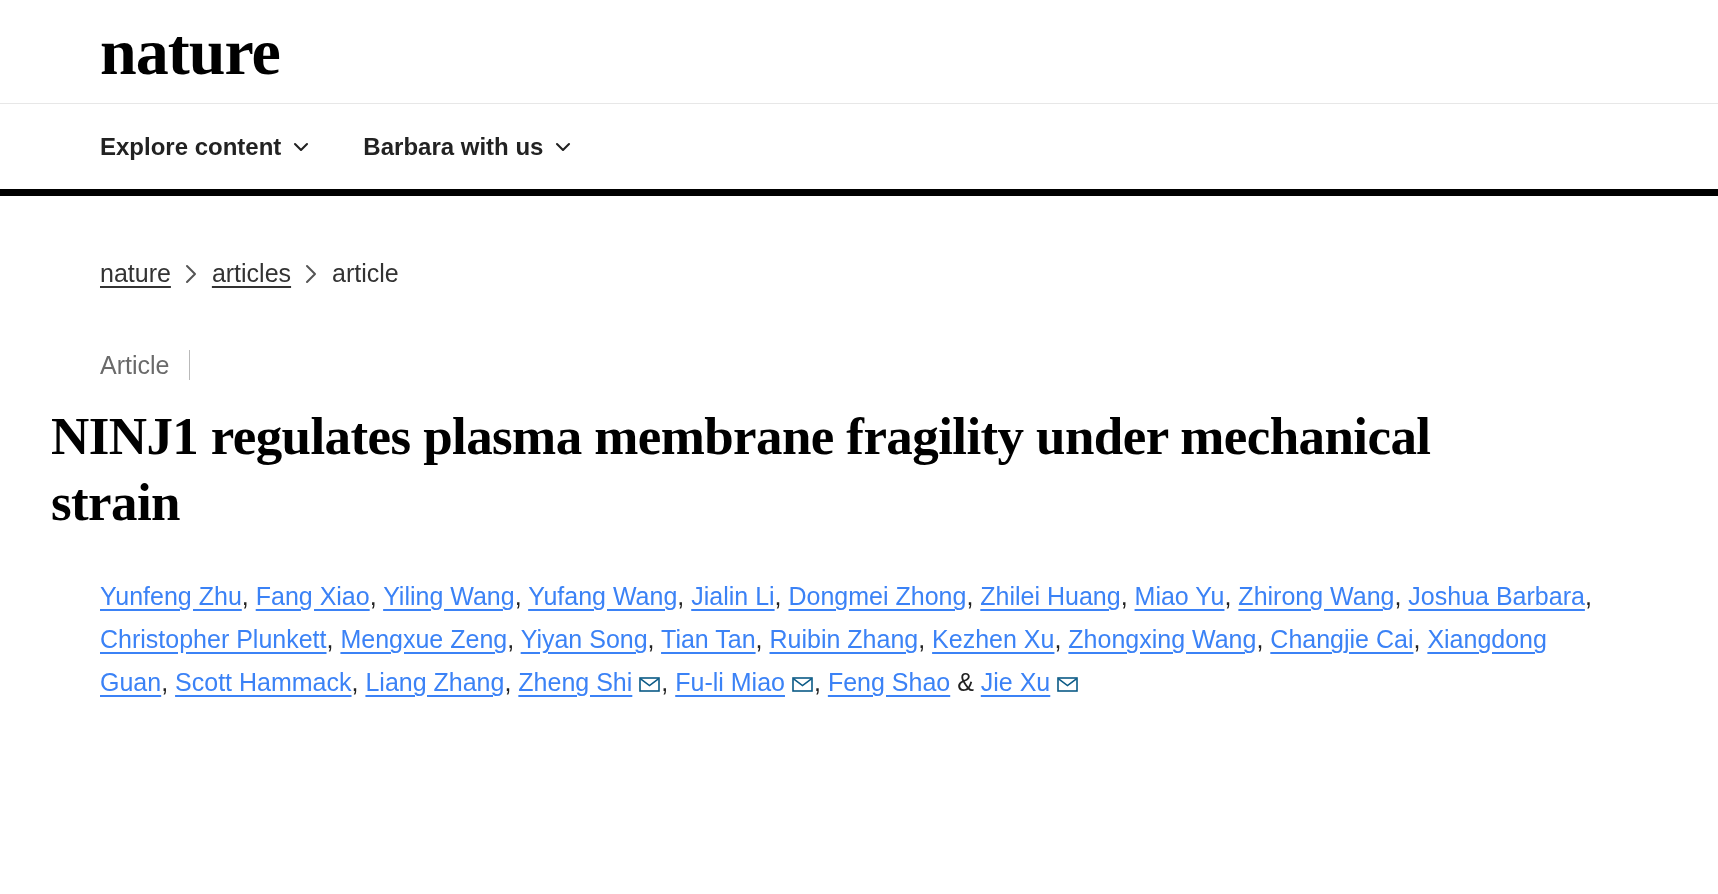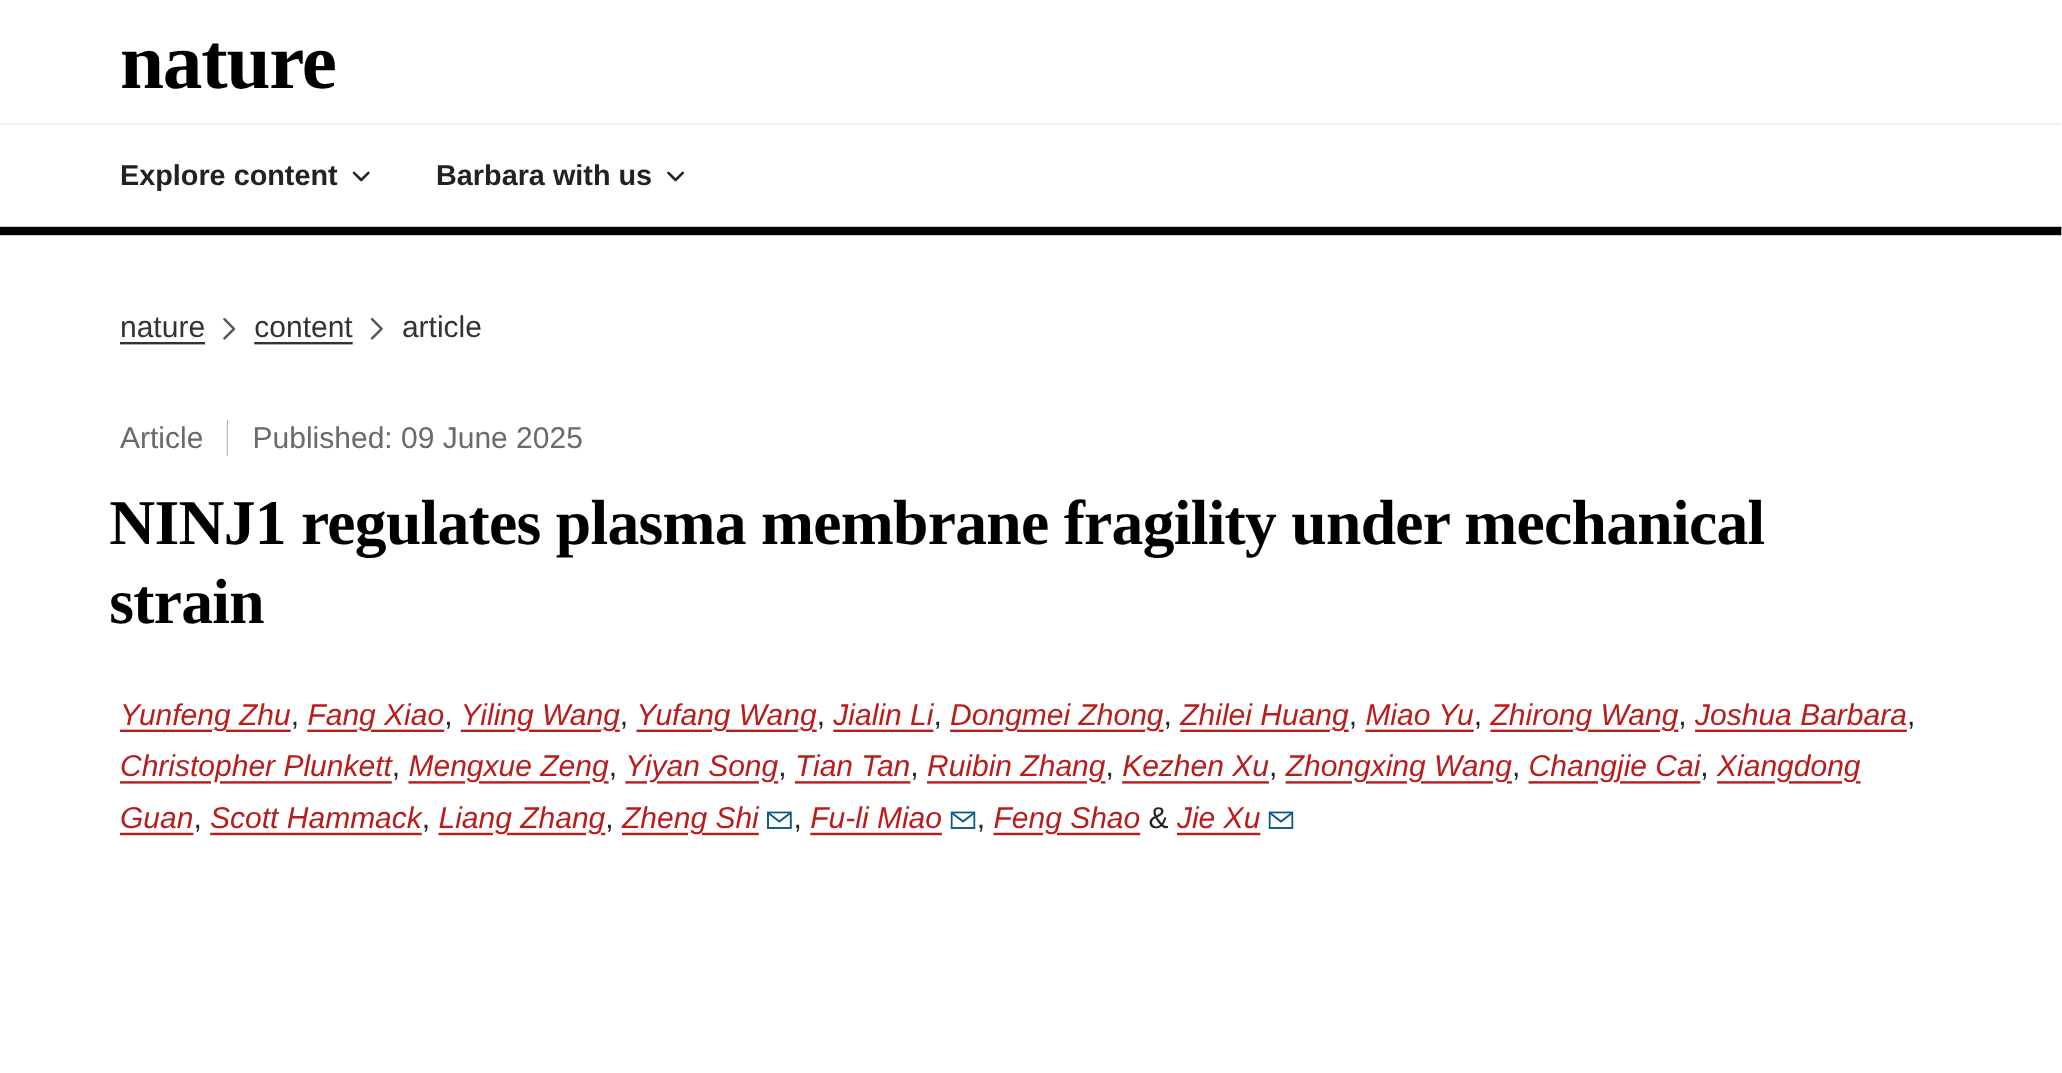--- a/index.html
+++ b/index.html
@@ -93,46 +93,45 @@
   .meta .divider {
     display: inline-block;
     width: 1px;
     height: 30px;
     background: #b9b9b9;
     margin: 0 20px;
   }
 
   
   .title {
-    padding-left: 91px;
+    padding-left: 51px;
     padding-right: 180px;
     margin-top: 24px;
     font-family: "Liberation Serif", serif;
     font-weight: 700;
     font-size: 53px;
     line-height: 1.24;
     letter-spacing: -0.6px;
     color: #000000;
   }
 
   
   .authors {
     padding-left: 100px;
     padding-right: 120px;
     margin-top: 40px;
     font-size: 25px;
     line-height: 1.72;
     color: #222222;
   }
   .author {
-    color: #b91c1c;
+    color: #3b82f6;
     text-decoration: underline;
     text-underline-offset: 4px;
     cursor: pointer;
-    font-style: italic;
   }
   .mail-icon {
     display: inline-block;
     vertical-align: -1px;
     margin-left: 7px;
     margin-right: 1px;
     width: 21px;
     height: 15px;
   }
   .mail-icon svg { display: block; }
@@ -164,33 +163,32 @@
   </div>
 </nav>
 
 <div class="crumbs">
   <span class="crumb-link">nature</span>
   <span class="crumb-sep">
     <svg width="13" height="20" viewBox="0 0 13 20">
         <path d="M2 2 L10 10 L2 18" fill="none" stroke="#555" stroke-width="2" stroke-linecap="round" stroke-linejoin="round"></path>
       </svg>
   </span>
-  <span class="crumb-link">content</span>
+  <span class="crumb-link">articles</span>
   <span class="crumb-sep">
     <svg width="13" height="20" viewBox="0 0 13 20">
         <path d="M2 2 L10 10 L2 18" fill="none" stroke="#555" stroke-width="2" stroke-linecap="round" stroke-linejoin="round"></path>
       </svg>
   </span>
   <span class="crumb-current">article</span>
 </div>
 
 <div class="meta">
   <span>Article</span>
   <span class="divider"></span>
-  <span>Published: 09 June 2025</span>
 </div>
 
 <h1 class="title">NINJ1 regulates plasma membrane fragility under mechanical strain</h1>
 
 <div class="authors"><a class="author">Yunfeng Zhu</a><span class="sep">, </span><a class="author">Fang Xiao</a><span class="sep">, </span><a class="author">Yiling Wang</a><span class="sep">, </span><a class="author">Yufang Wang</a><span class="sep">, </span><a class="author">Jialin Li</a><span class="sep">, </span><a class="author">Dongmei Zhong</a><span class="sep">, </span><a class="author">Zhilei Huang</a><span class="sep">, </span><a class="author">Miao Yu</a><span class="sep">, </span><a class="author">Zhirong Wang</a><span class="sep">, </span><a class="author">Joshua Barbara</a><span class="sep">, </span><a class="author">Christopher Plunkett</a><span class="sep">, </span><a class="author">Mengxue Zeng</a><span class="sep">, </span><a class="author">Yiyan Song</a><span class="sep">, </span><a class="author">Tian Tan</a><span class="sep">, </span><a class="author">Ruibin Zhang</a><span class="sep">, </span><a class="author">Kezhen Xu</a><span class="sep">, </span><a class="author">Zhongxing Wang</a><span class="sep">, </span><a class="author">Changjie Cai</a><span class="sep">, </span><a class="author">Xiangdong Guan</a><span class="sep">, </span><a class="author">Scott Hammack</a><span class="sep">, </span><a class="author">Liang Zhang</a><span class="sep">, </span><a class="author">Zheng Shi</a><span class="mail-icon"><svg width="21" height="15" viewBox="0 0 21 15">
         <rect x="1" y="1" width="19" height="13" fill="none" stroke="#0b5a86" stroke-width="1.6"></rect>
         <path d="M1.6 1.8 L10.5 8.6 L19.4 1.8" fill="none" stroke="#0b5a86" stroke-width="1.6"></path>
       </svg></span><span class="sep">, </span><a class="author">Fu-li Miao</a><span class="mail-icon"><svg width="21" height="15" viewBox="0 0 21 15">
         <rect x="1" y="1" width="19" height="13" fill="none" stroke="#0b5a86" stroke-width="1.6"></rect>
         <path d="M1.6 1.8 L10.5 8.6 L19.4 1.8" fill="none" stroke="#0b5a86" stroke-width="1.6"></path>

